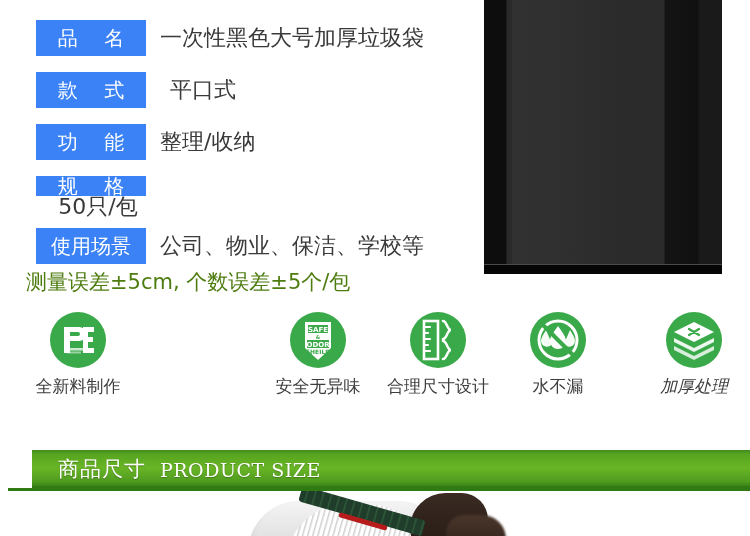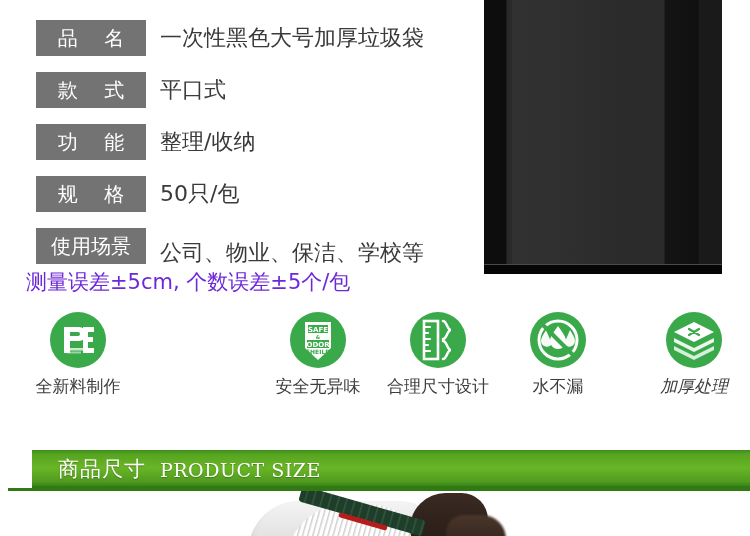--- a/index.html
+++ b/index.html
@@ -15,40 +15,40 @@
   
   .spec-table{
     position:absolute;left:0;top:0;width:470px;height:300px;
   }
   .spec-row{
     position:absolute;left:36px;display:flex;align-items:center;
     height:36px;
   }
   .spec-chip{
     width:110px;height:36px;
-    background:#737373;
+    background:#3b82f6;
     color:#ffffff;
     display:flex;align-items:center;justify-content:center;
     font-size:20px;line-height:1;
     letter-spacing:0px;
     box-sizing:border-box;
     font-family:"DejaVu Sans","Liberation Sans",sans-serif;
   }
   .spec-chip.wide-gap{letter-spacing:10px;text-indent:10px;}
   .spec-chip.tight{letter-spacing:0px;text-indent:0;font-size:20px;}
   .spec-value{
     margin-left:14px;
     font-size:22px;
     color:#3a3a3a;
     white-space:nowrap;
     line-height:1;
   }
   .spec-note{
     position:absolute;left:26px;top:272px;
-    font-size:21px;color:#6d28d9;white-space:nowrap;line-height:1;
+    font-size:21px;color:#4d7c0f;white-space:nowrap;line-height:1;
   }
 
   
   .product-photo{
     position:absolute;left:484px;top:0px;width:238px;height:274px;
     background:
       linear-gradient(90deg,
         #0d0d0d 0px, #0d0d0d 22px,
         #2a2a2a 23px, #2b2b2b 180px,
         #141414 181px, #101010 214px,
@@ -160,36 +160,36 @@
 
 <div class="page">
 
   <div class="spec-table">
 
     <div class="spec-row" style="top:20px;">
       <div class="spec-chip wide-gap">品 名</div>
       <div class="spec-value">一次性黑色大号加厚垃圾袋</div>
     </div>
 
-    <div class="spec-row" style="top:72px;">
+    <div class="spec-row" style="top:72px;gap:10px;">
       <div class="spec-chip wide-gap">款 式</div>
       <div class="spec-value">平口式</div>
     </div>
 
     <div class="spec-row" style="top:124px;">
       <div class="spec-chip wide-gap">功 能</div>
       <div class="spec-value">整理/收纳</div>
     </div>
 
-    <div class="spec-row" style="top:176px;">
+    <div class="spec-row" style="top:176px;flex-direction:column;">
       <div class="spec-chip wide-gap">规 格</div>
       <div class="spec-value">50只/包</div>
     </div>
 
-    <div class="spec-row" style="top:228px;align-items:flex-end;">
+    <div class="spec-row" style="top:228px;">
       <div class="spec-chip tight">使用场景</div>
       <div class="spec-value">公司、物业、保洁、学校等</div>
     </div>
 
     <div class="spec-note">测量误差±5cm, 个数误差±5个/包</div>
   </div>
 
   <div class="product-photo">
     <div class="glare"></div>
     <div class="bottom-edge"></div>

